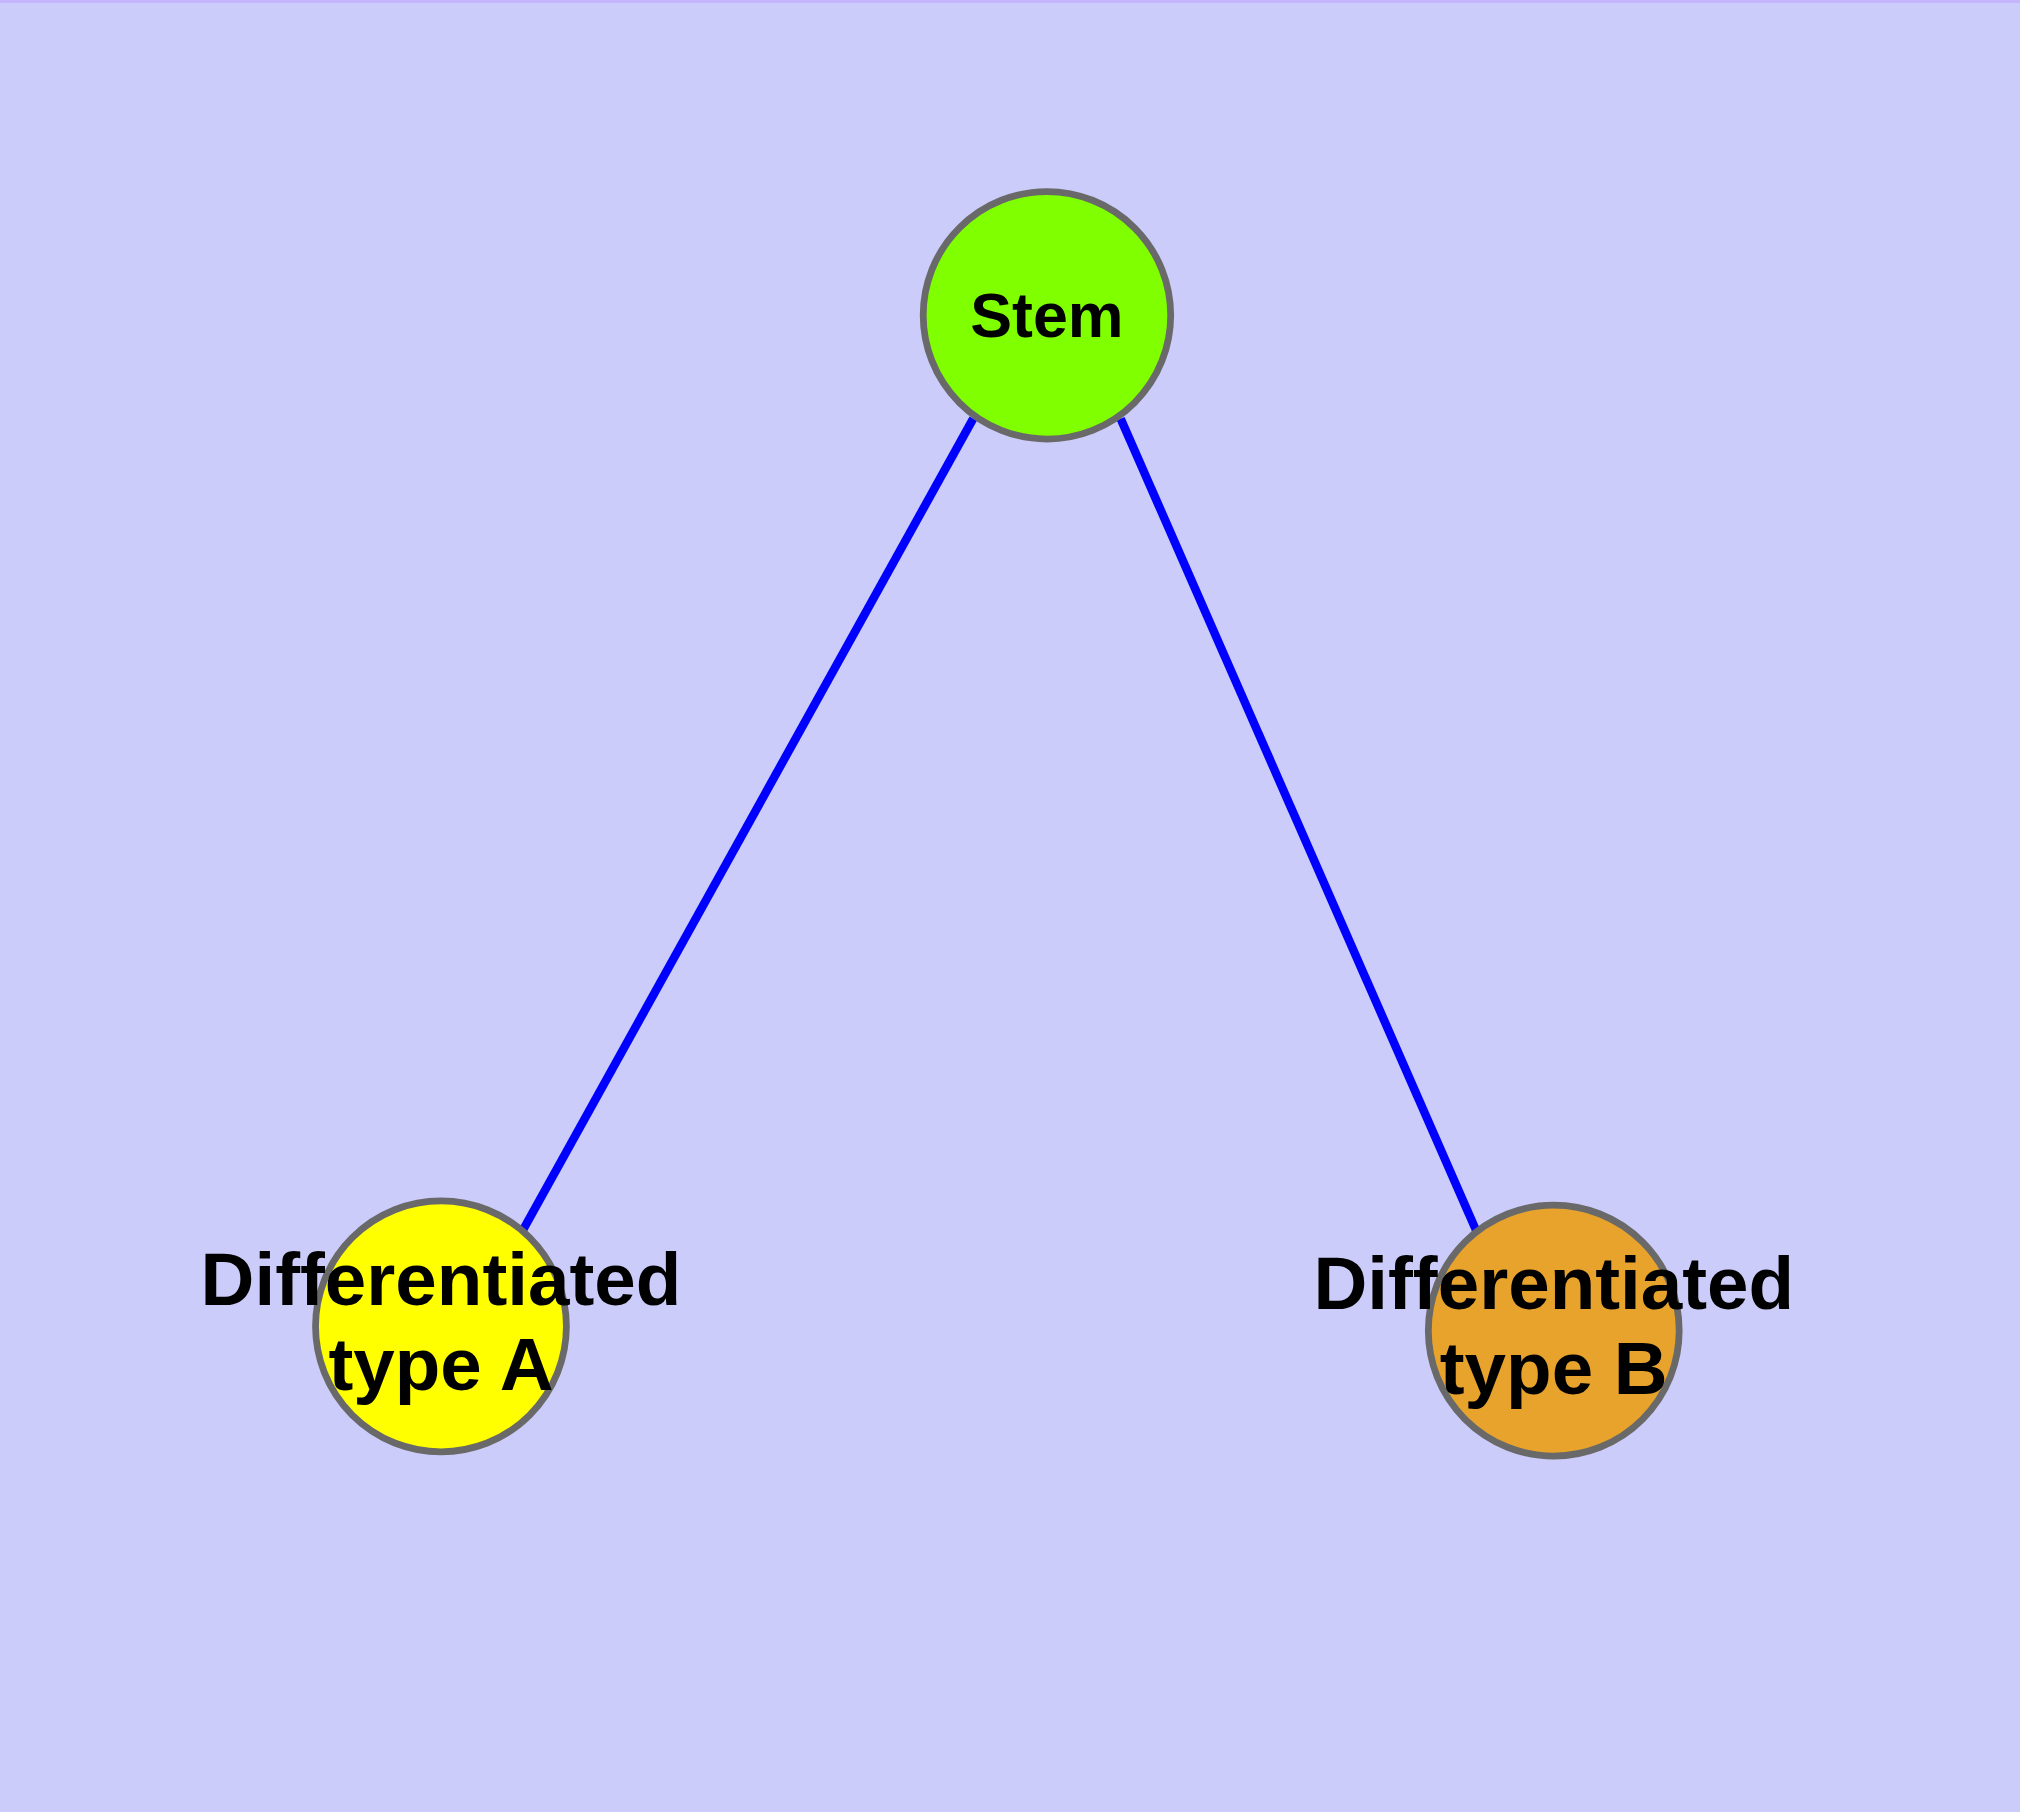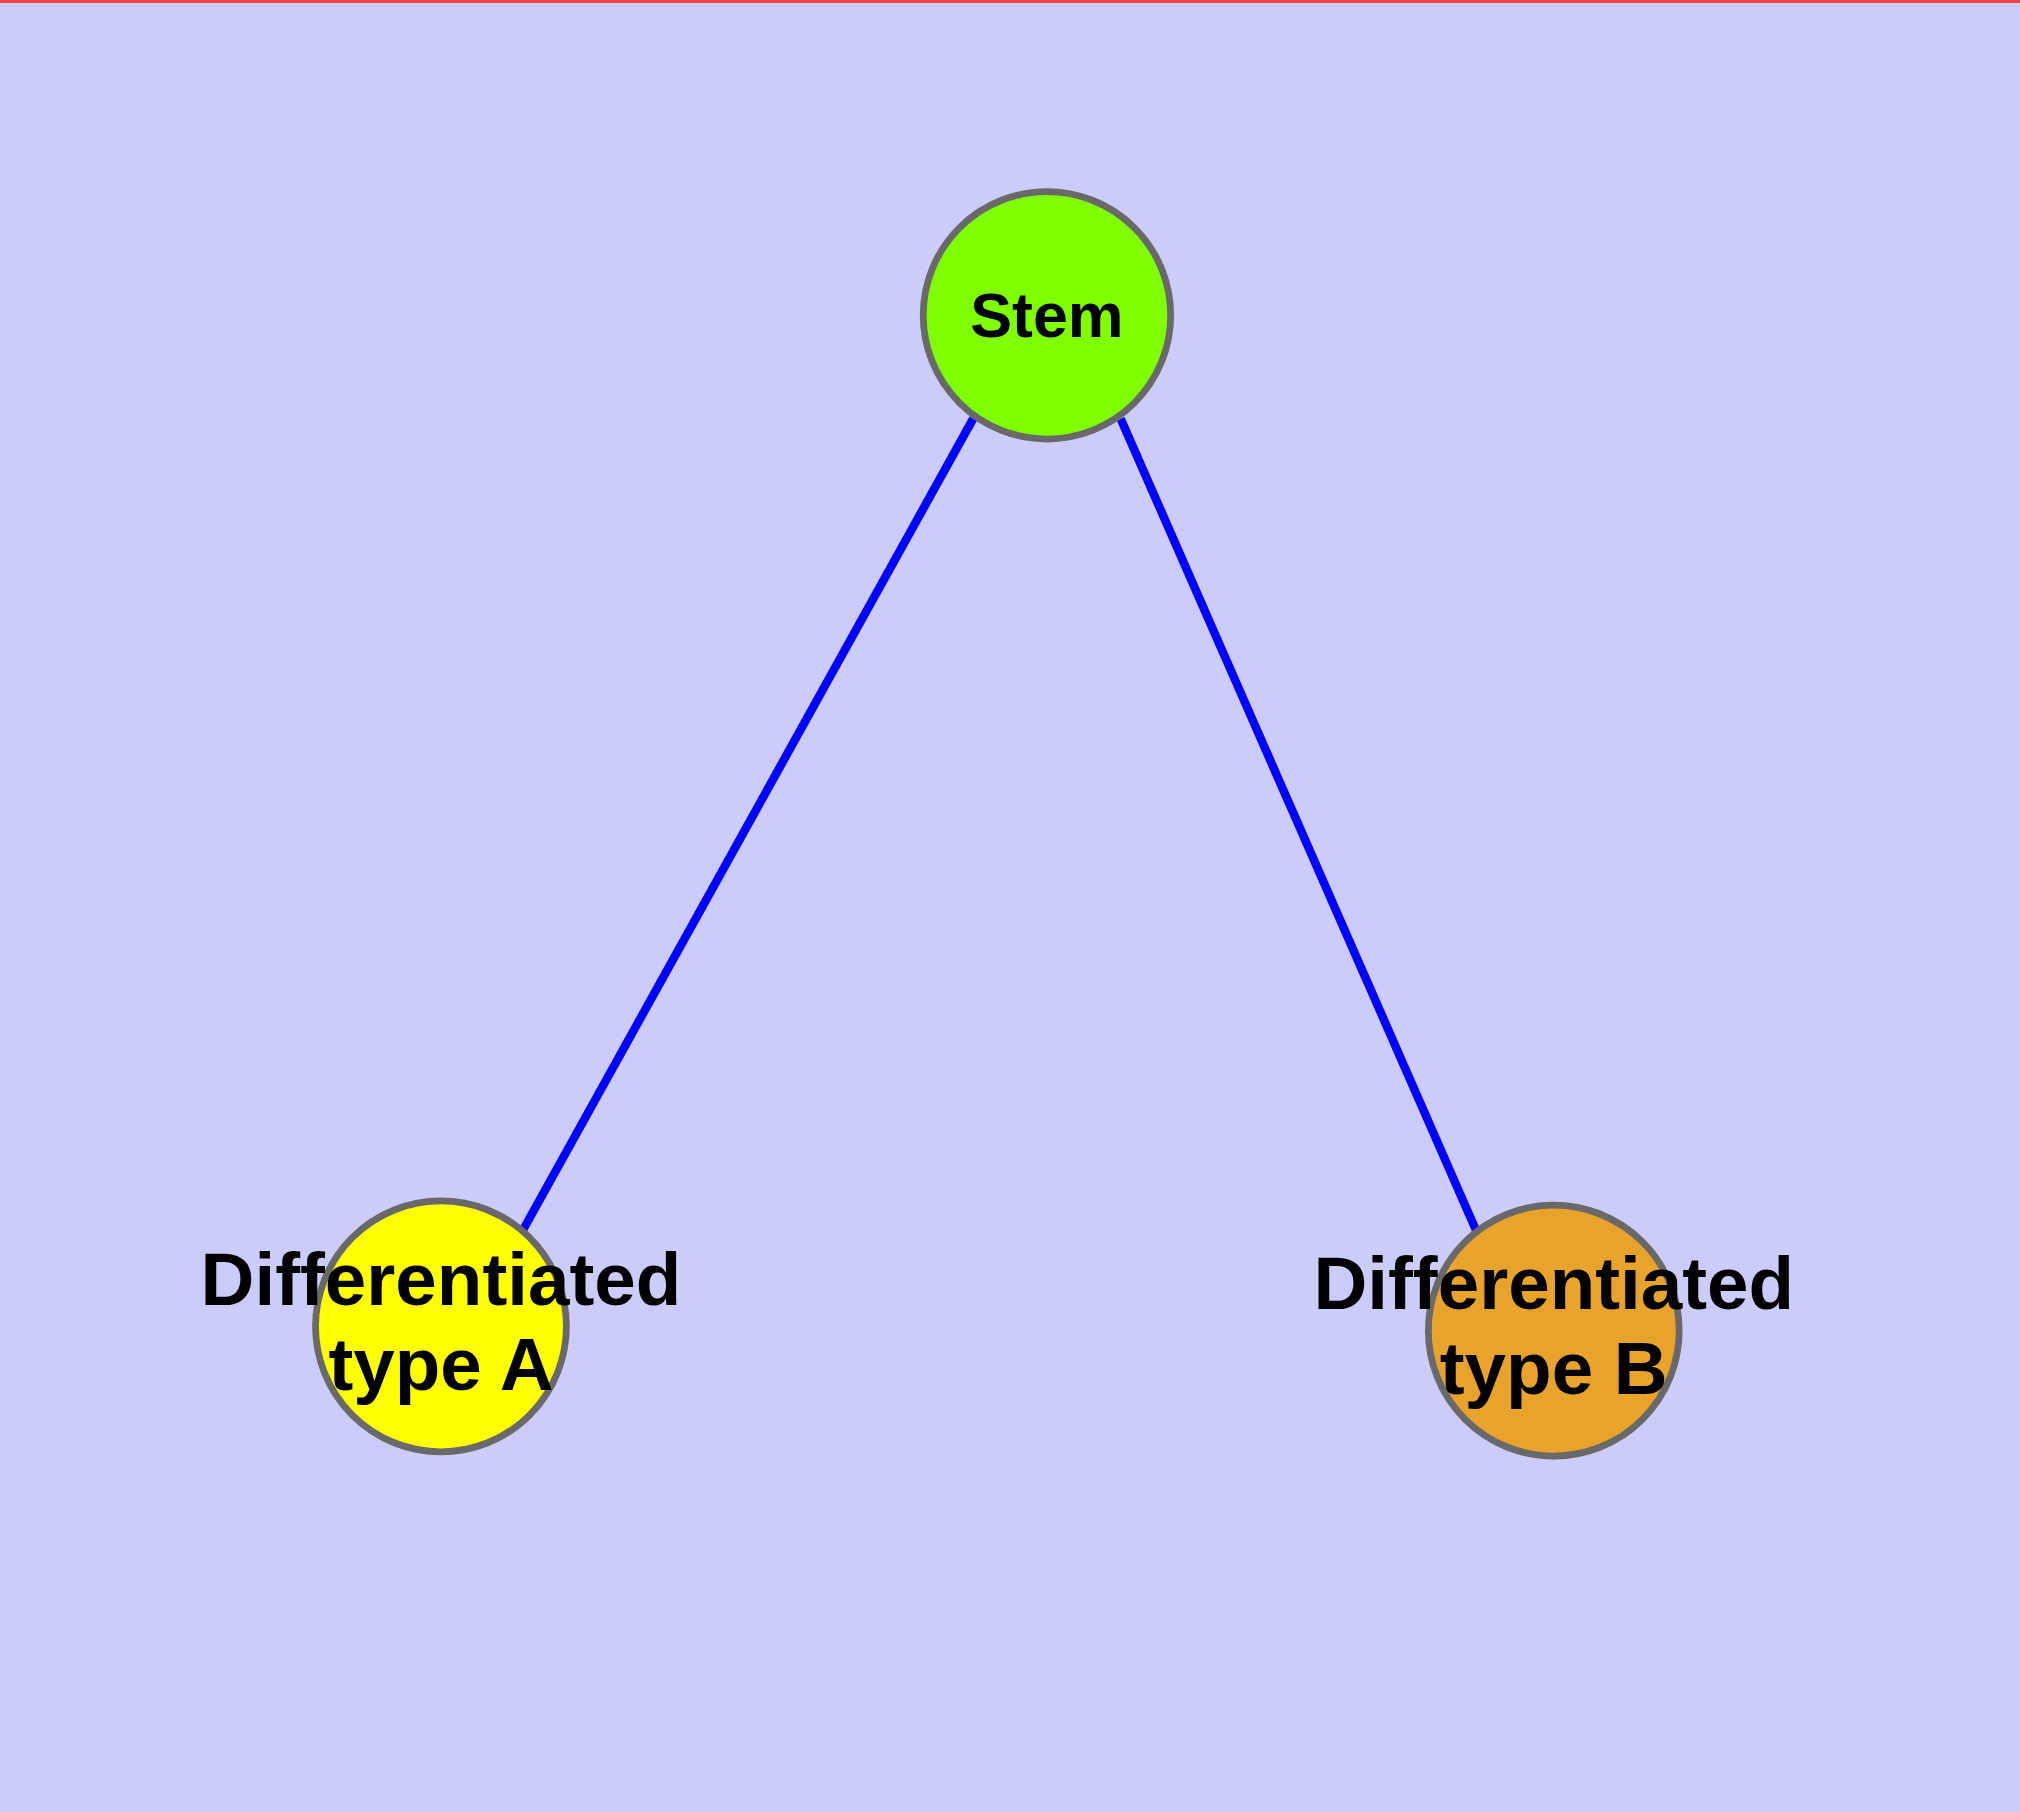--- a/index.html
+++ b/index.html
@@ -5,21 +5,21 @@
 <style>
   html, body {
     margin: 0;
     padding: 0;
     background: #ffffff;
   }
   #canvas {
     position: relative;
     width: 2021px;
     height: 1812px;
-    background: #ef4444;
+    background: #c4b5fd;
     overflow: hidden;
     font-family: "Liberation Sans", "DejaVu Sans", sans-serif;
   }
   #plot-area {
     position: absolute;
     left: 0;
     top: 3.4px;
     width: 2021px;
     height: 1809px;
     background: #ccccfa;

